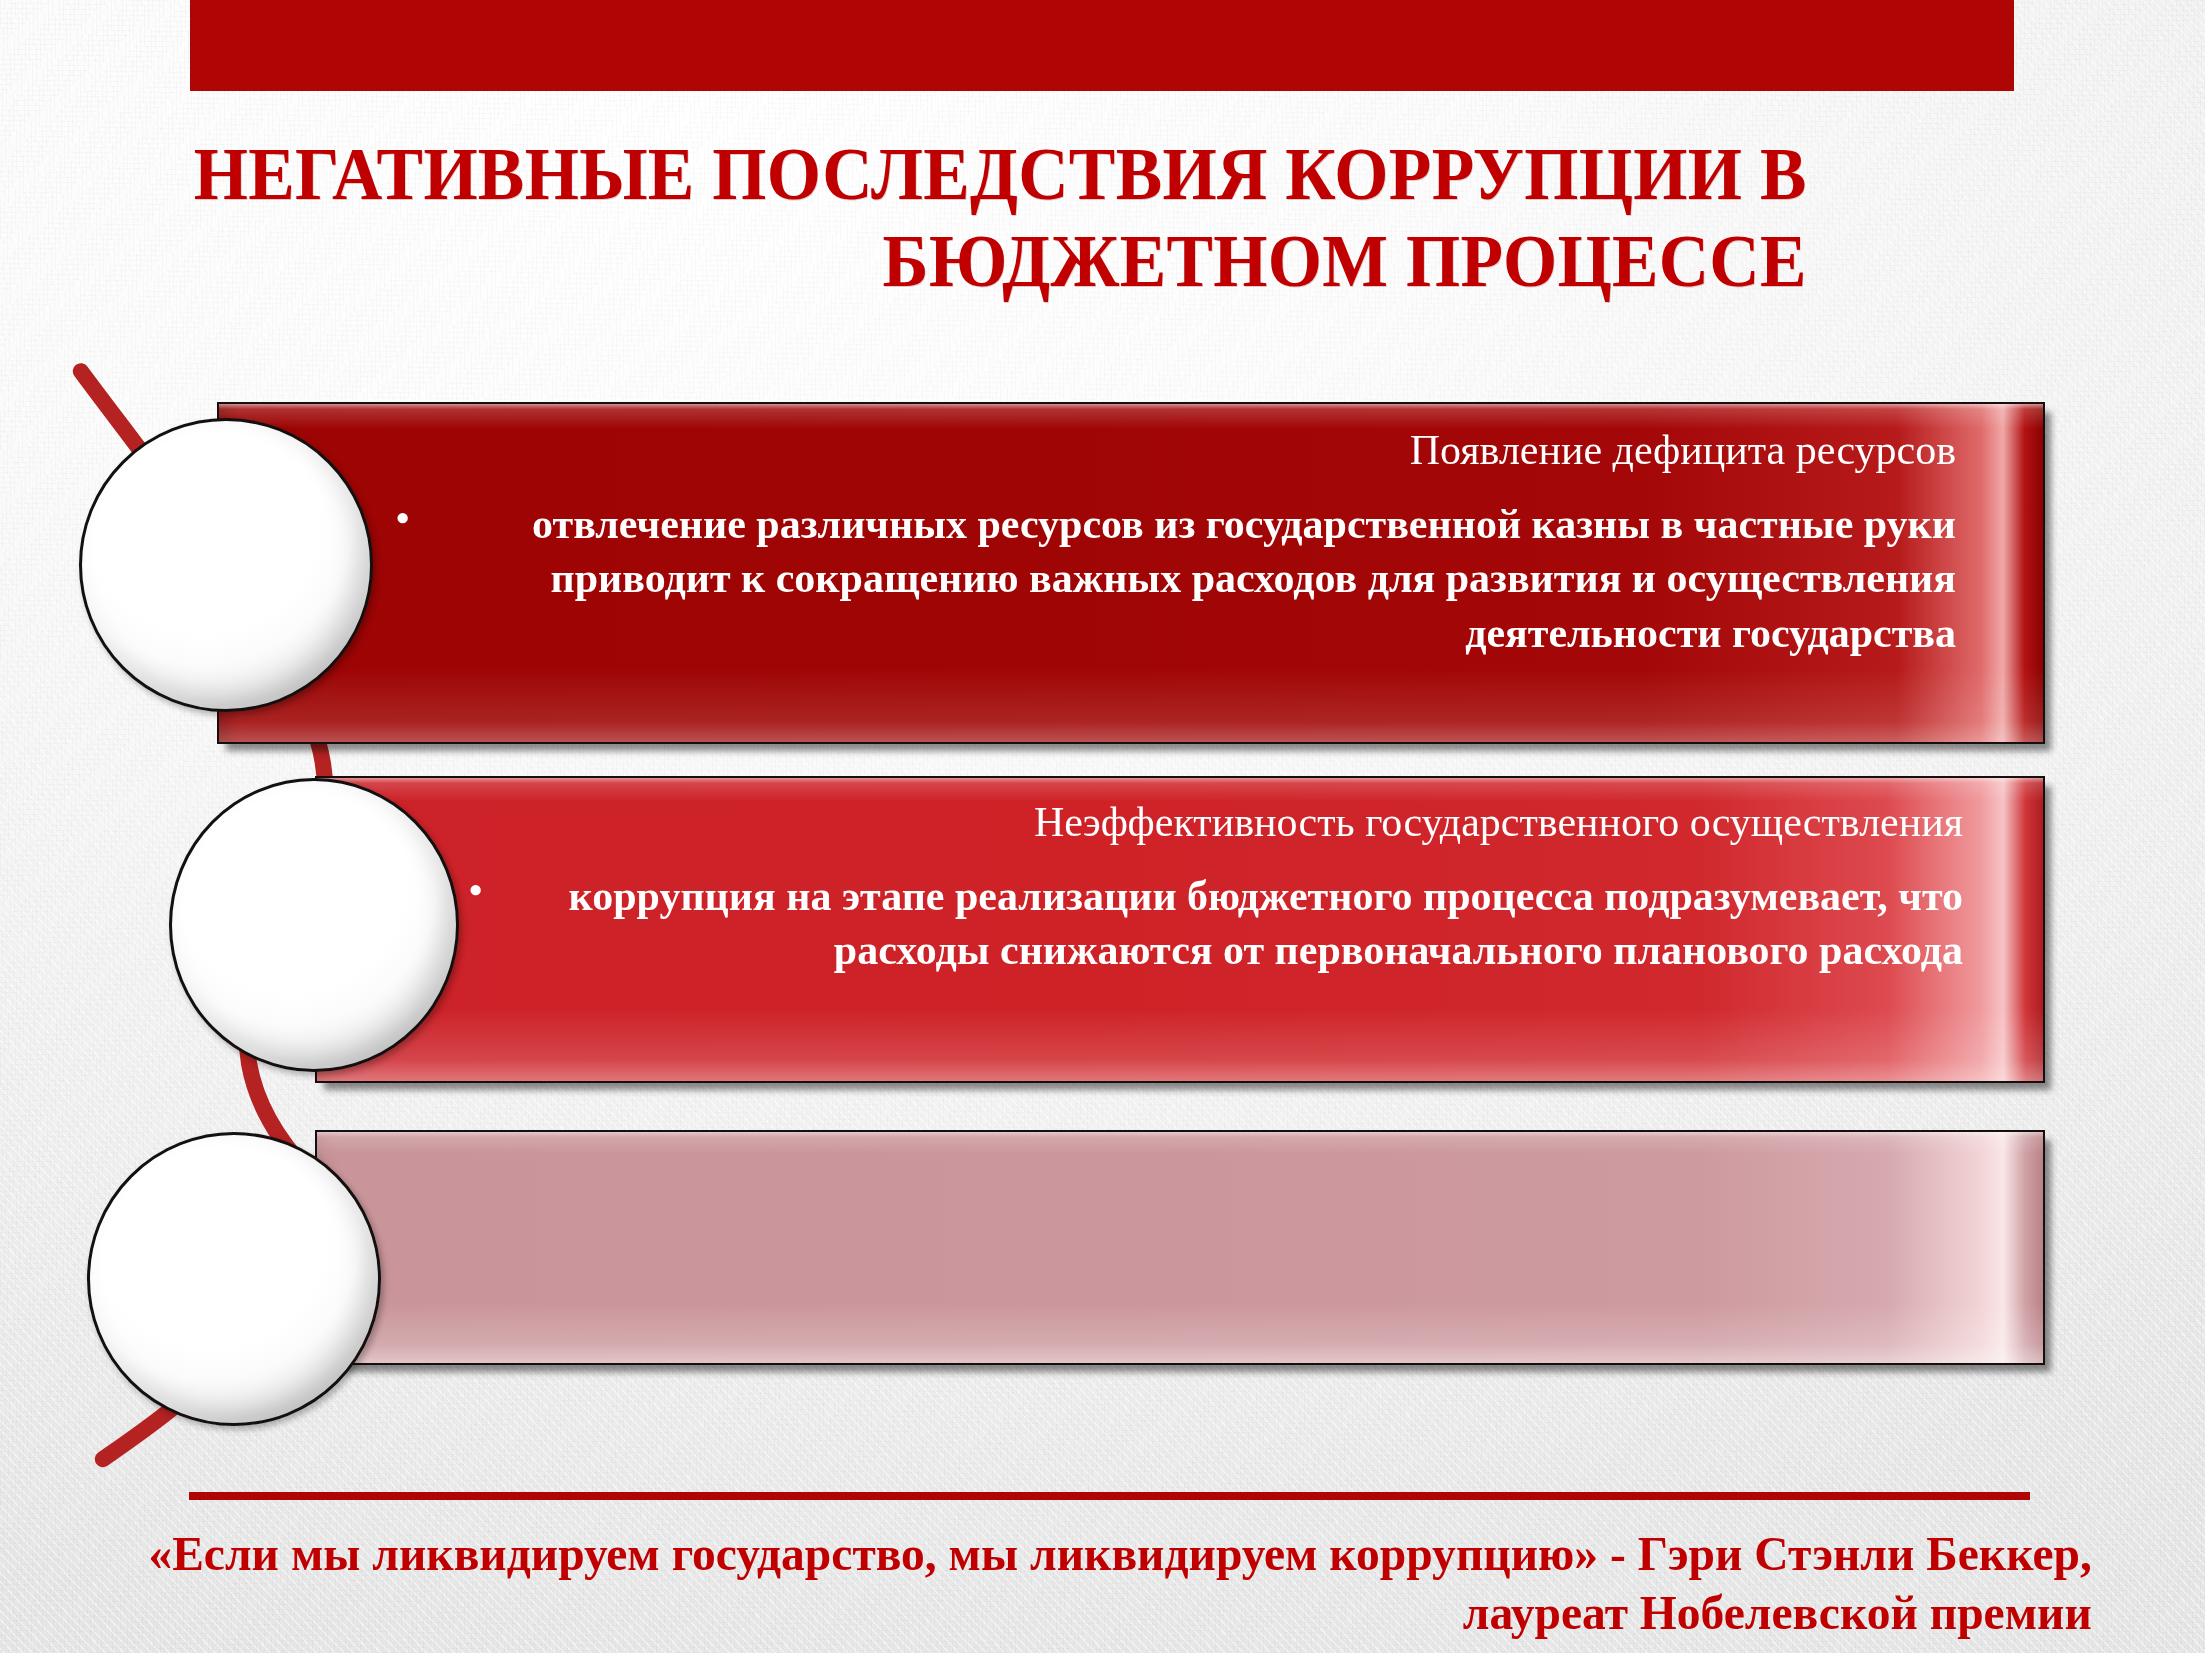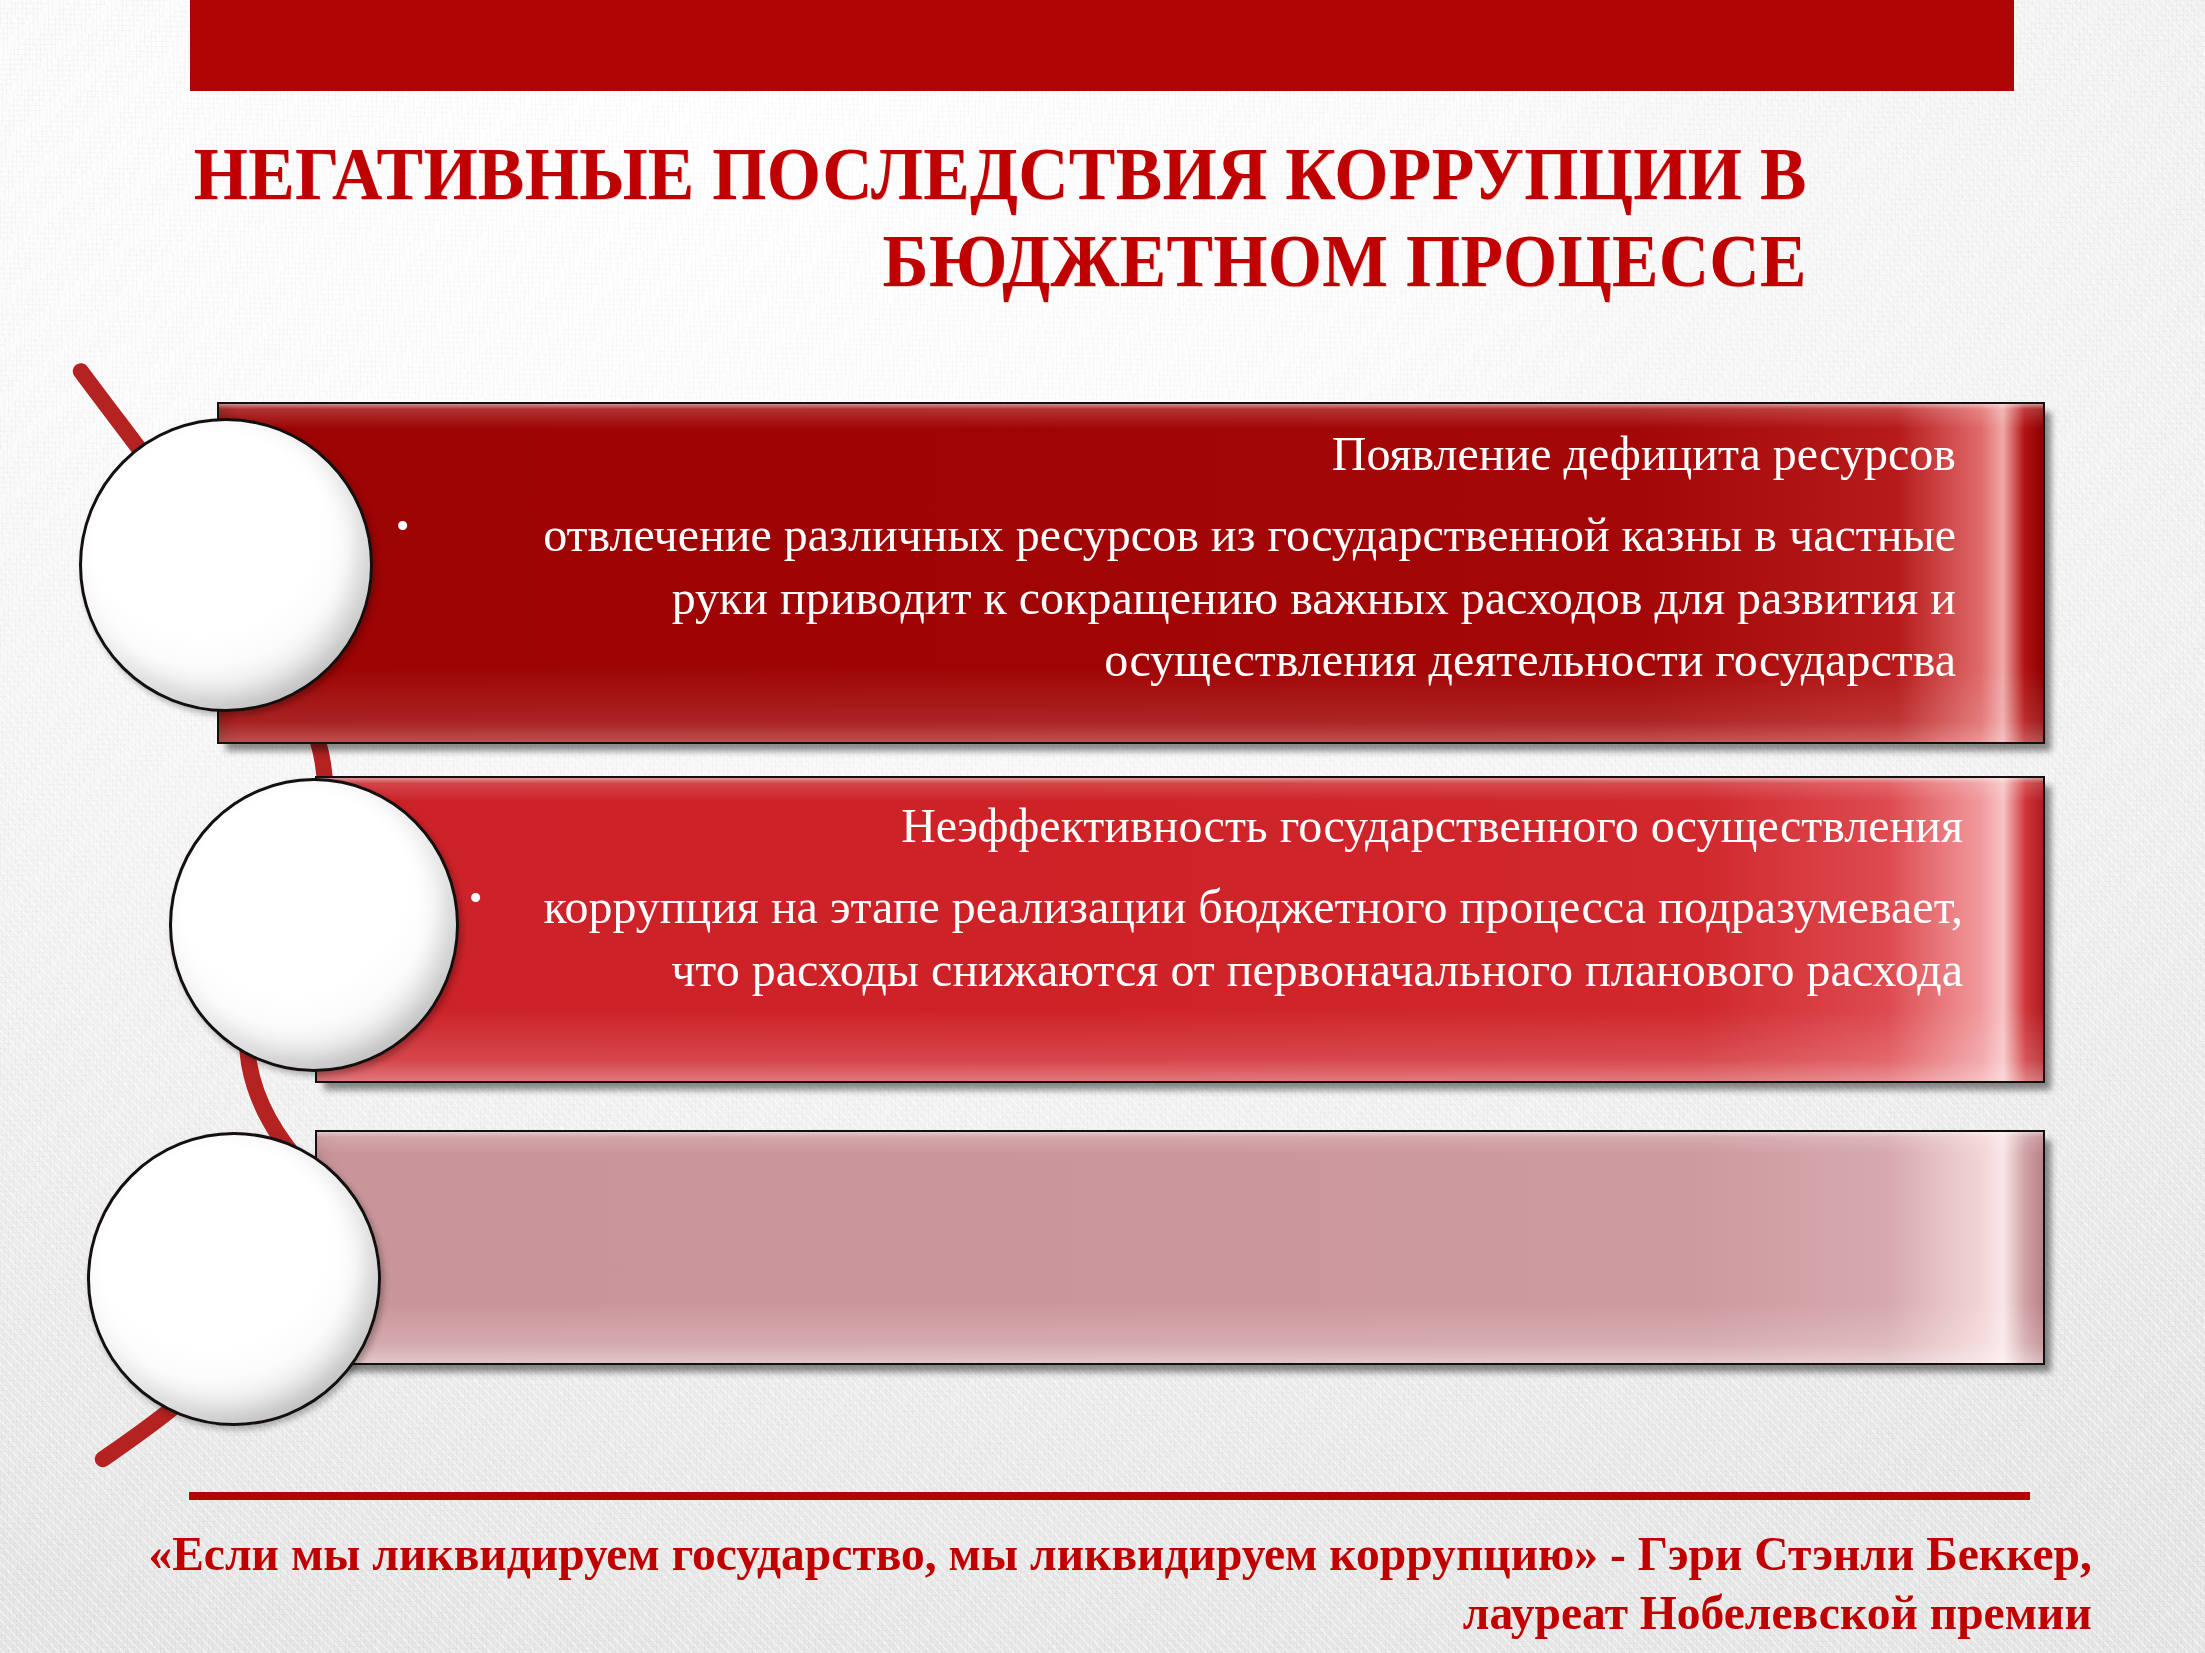--- a/index.html
+++ b/index.html
@@ -128,25 +128,25 @@
       linear-gradient(to right,
         #bd8a8f 0px, #c59196 8.8px, #c9959a 22px,
         #cb979c 48%, #cd9a9f 80%,
         #d6a9ae 91%, #f2d4d6 96.4%, #f9e6e7 97.7%, #cfa0a4 99%, #b98288 100%);
   }
 
   
   .box-text {
     position:absolute; z-index:6;
     font-family:"Liberation Serif", serif;
-    font-size:48px;
+    font-size:42px;
     line-height:1.30;
   }
   .box-text .head { display:block; margin-bottom:19px; }
-  .box-text ul { list-style:none; }
+  .box-text ul { list-style:none;font-weight:bold; }
   .box-text li {
     position:relative;
     padding-left:46px;
   }
   .box-text li::before {
     content:"\2022";
     position:absolute; left:5.9px; top:-2.9px;
     font-size:38px;
     line-height:1.30;
   }

